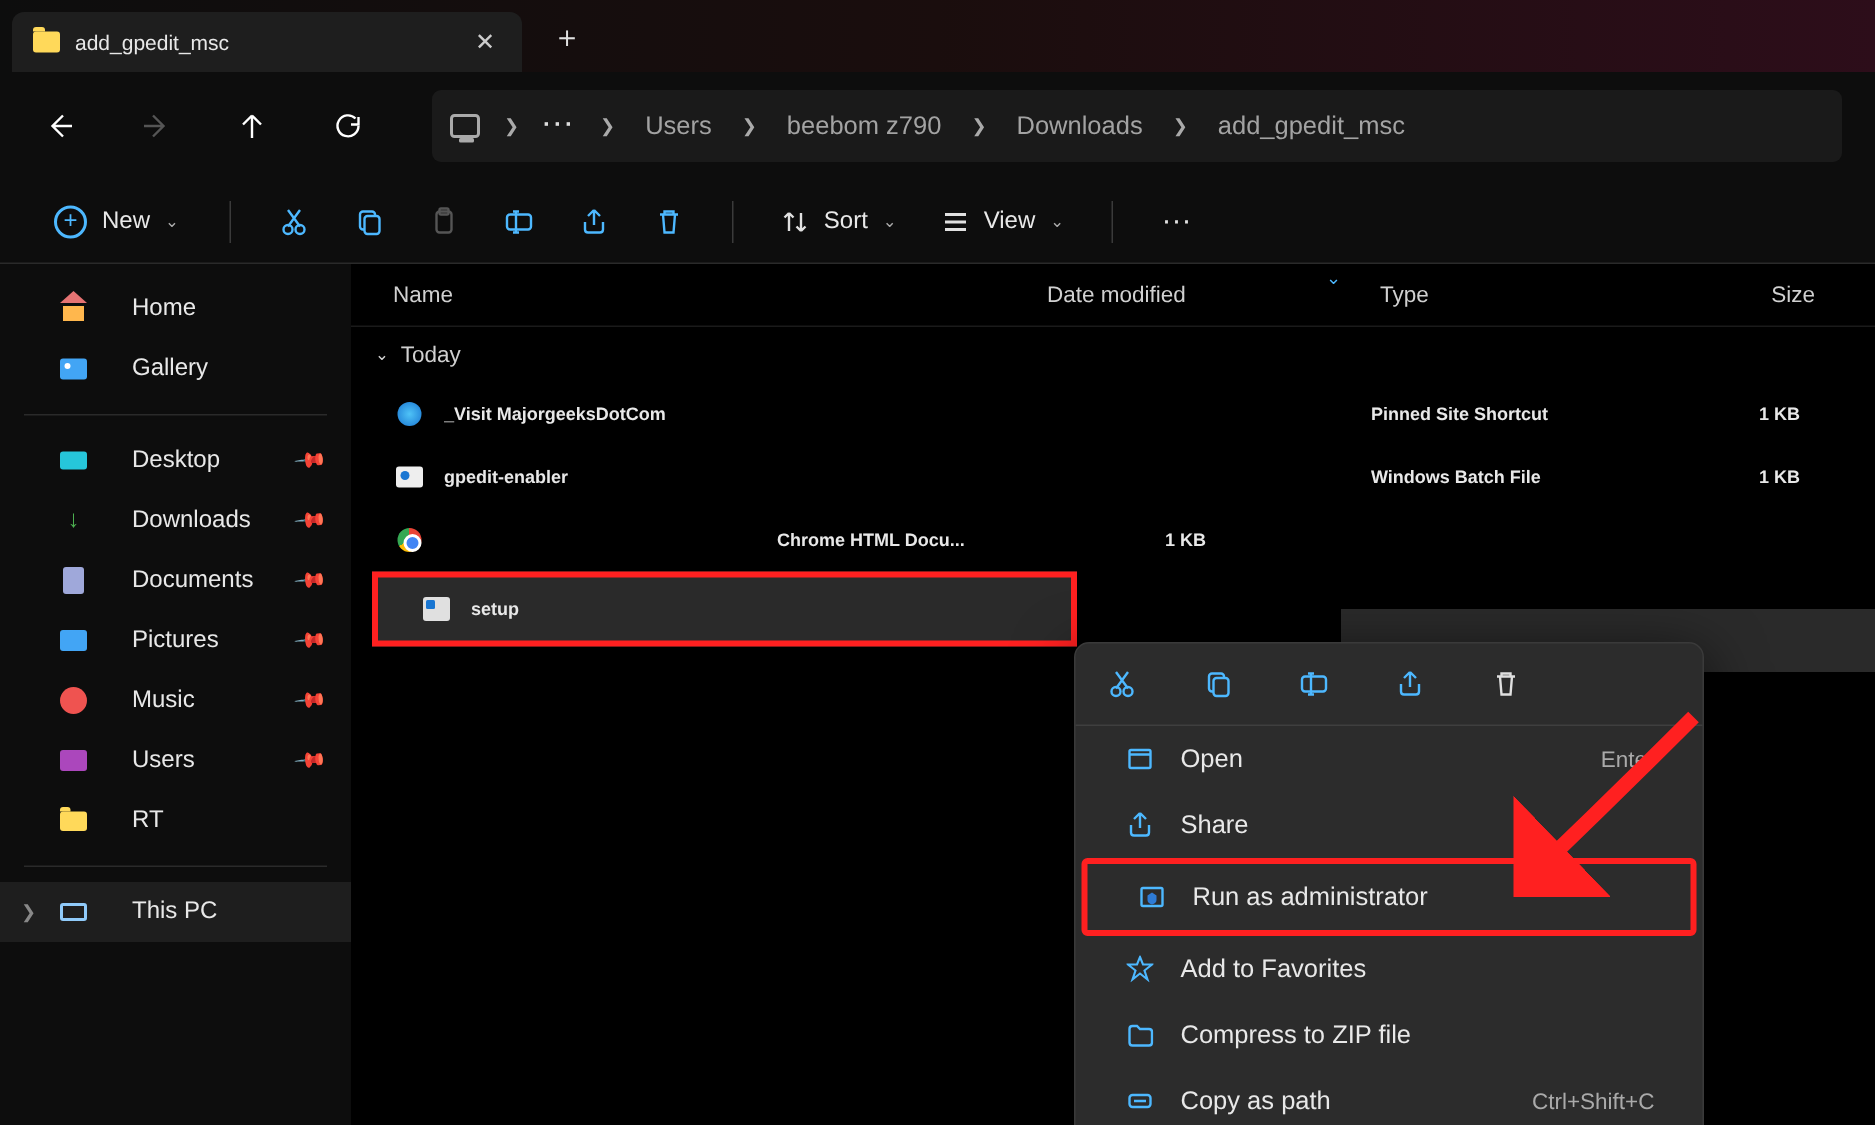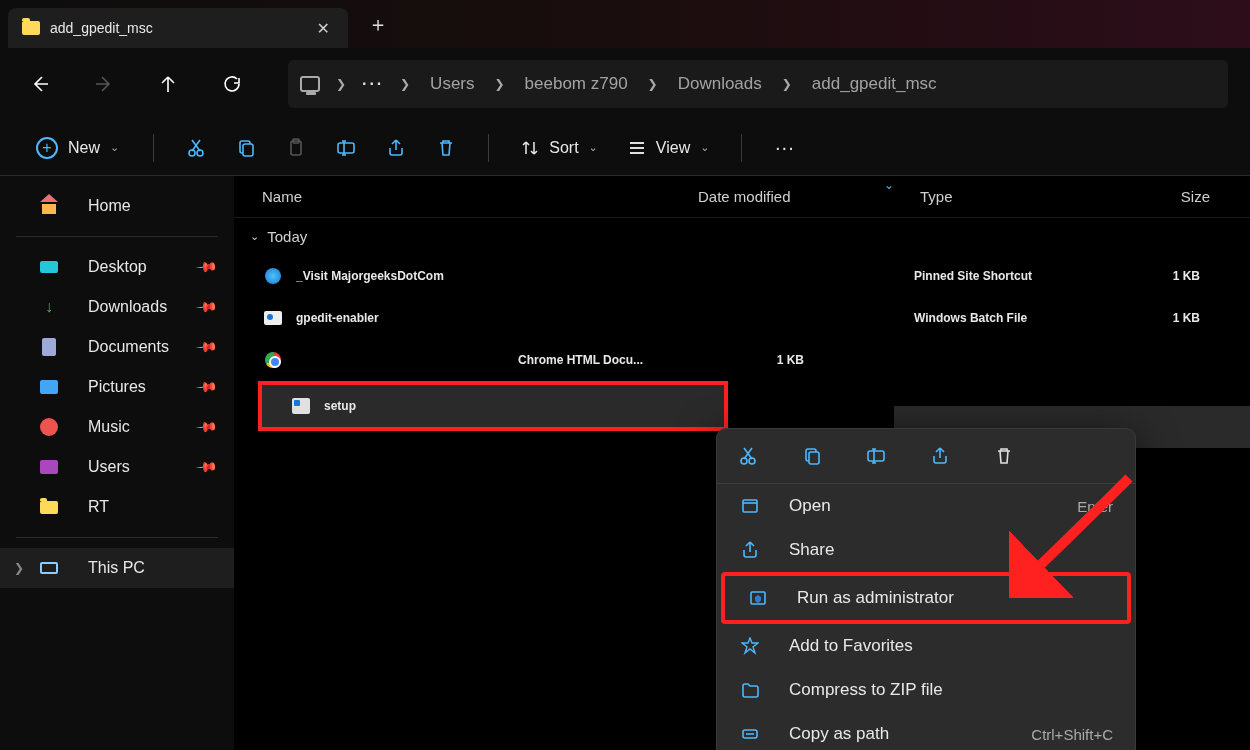--- a/index.html
+++ b/index.html
@@ -65,21 +65,21 @@
 .file-row .ftype { width: 186px; overflow: hidden; white-space: nowrap; text-overflow: ellipsis; }
 .file-row .fsize { width: 100px; text-align: right; }
 
 .highlight-red { border: 4px solid #ff2020; }
 
 
 .ctxmenu { position: absolute; left: 482px; top: 252px; width: 420px; background: #2c2c2c; border-radius: 10px; box-shadow: 0 10px 40px rgba(0,0,0,0.7); border: 1px solid #3a3a3a; z-index: 100; padding-bottom: 4px; }
 .ctx-iconbar { display: flex; padding: 14px 18px; gap: 38px; border-bottom: 1px solid #3f3f3f; }
 .ctx-ibtn { width: 26px; height: 26px; display: flex; align-items: center; justify-content: center; color: #4db8ff; cursor: pointer; font-size: 20px; }
 .ctx-ibtn.white { color: #e0e0e0; }
-.ctx-item { display: flex; align-items: center; padding: 11px 22px; gap: 28px; cursor: pointer; font-size: 17px; }
+.ctx-item { display: flex; align-items: center; padding: 11px 32px; gap: 16px; cursor: pointer; font-size: 17px; }
 .ctx-item .cicon { width: 22px; height: 22px; display: flex; align-items: center; justify-content: center; color: #4db8ff; font-size: 18px; }
 .ctx-item .clabel { flex: 1; }
 .ctx-item .cshort { color: #aaa; font-size: 15px; }
 
 
 .arrow-anno { position: absolute; left: 775px; top: 292px; z-index: 200; pointer-events: none; }
 
 
 .ico-home { width:18px; height:16px; position:relative; }
 .ico-home::before { content:''; position:absolute; bottom:0; left:2px; width:14px; height:10px; background:#ffb74d; }
@@ -216,20 +216,26 @@
 
 <div class="body-wrap">
 
   <div class="sidebar">
     <div class="sb-item">
         <div class="sb-icon">
           <div class="ico-home"></div>
         </div>
         <span>Home</span>
       </div>
+    <div class="sb-item">
+        <div class="sb-icon">
+          <div class="ico-gallery"></div>
+        </div>
+        <span>Gallery</span>
+      </div>
     <div class="sb-divider"></div>
     <div class="sb-item">
         <div class="sb-icon">
           <div class="ico-desktop"></div>
         </div>
         <span>Desktop</span>
         <span class="pin">📌</span>
       </div>
     <div class="sb-item">
         <div class="sb-icon ico-dl">↓</div>
@@ -312,21 +318,21 @@
       <div class="fsize">1 KB</div>
     </div>
     <div class="file-row">
       <div class="ficon">
           <div class="ico-chrome"></div>
         </div>
       <div class="fdate"></div>
       <div class="ftype">Chrome HTML Docu...</div>
       <div class="fsize">1 KB</div>
     </div>
-    <div class="file-row selected highlight-red" style="width:470px; margin-left:24px;">
+    <div class="file-row selected highlight-red" style="width:470px; margin-left:14px;">
       <div class="ficon">
           <div class="ico-app"></div>
         </div>
       <div class="fname">setup</div>
     </div>
 
     <div style="position:absolute; left:688px; top:243px; font-size:16px; width:186px; overflow:hidden;">Application</div>
     <div style="position:absolute; left:932px; top:243px; font-size:16px; width:100px; text-align:right;">881 KB</div>
 
     <div style="position:absolute; left:660px; top:230px; width:400px; height:42px; background:#2a2a2a; z-index:-0;"></div>

